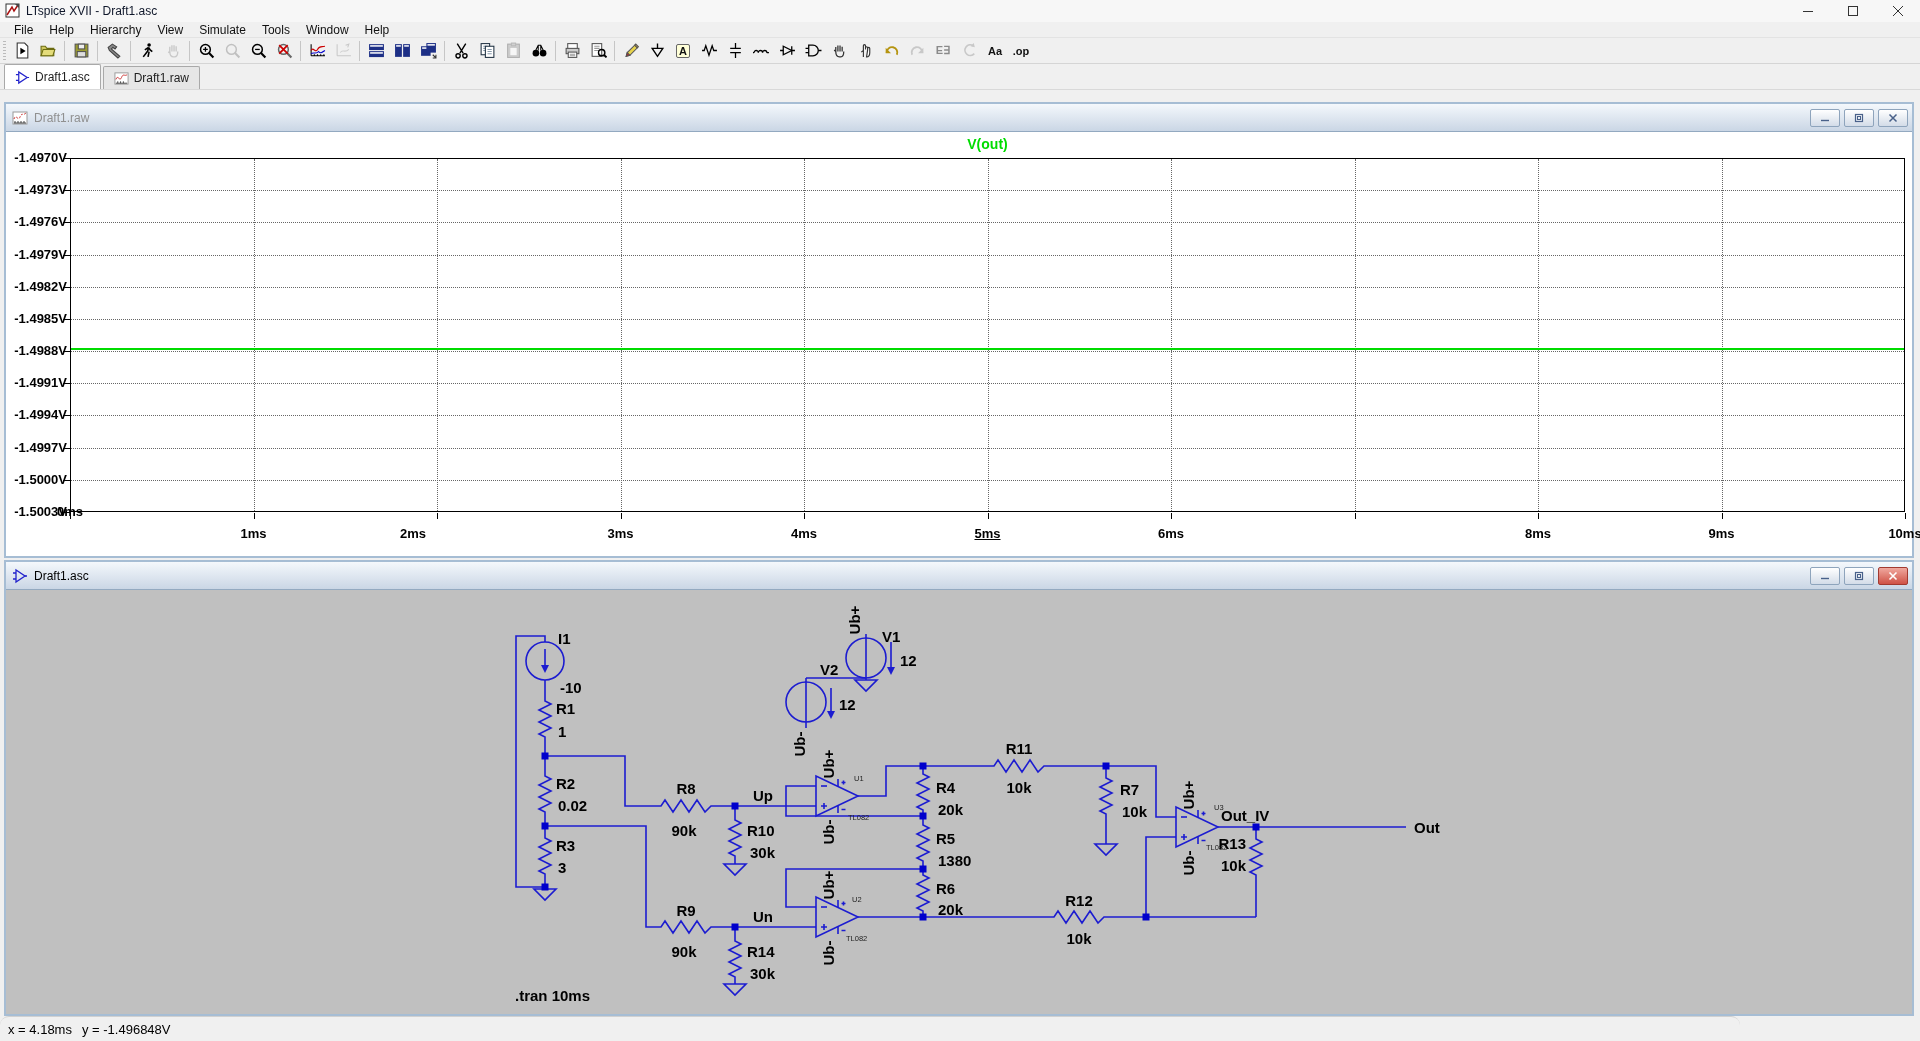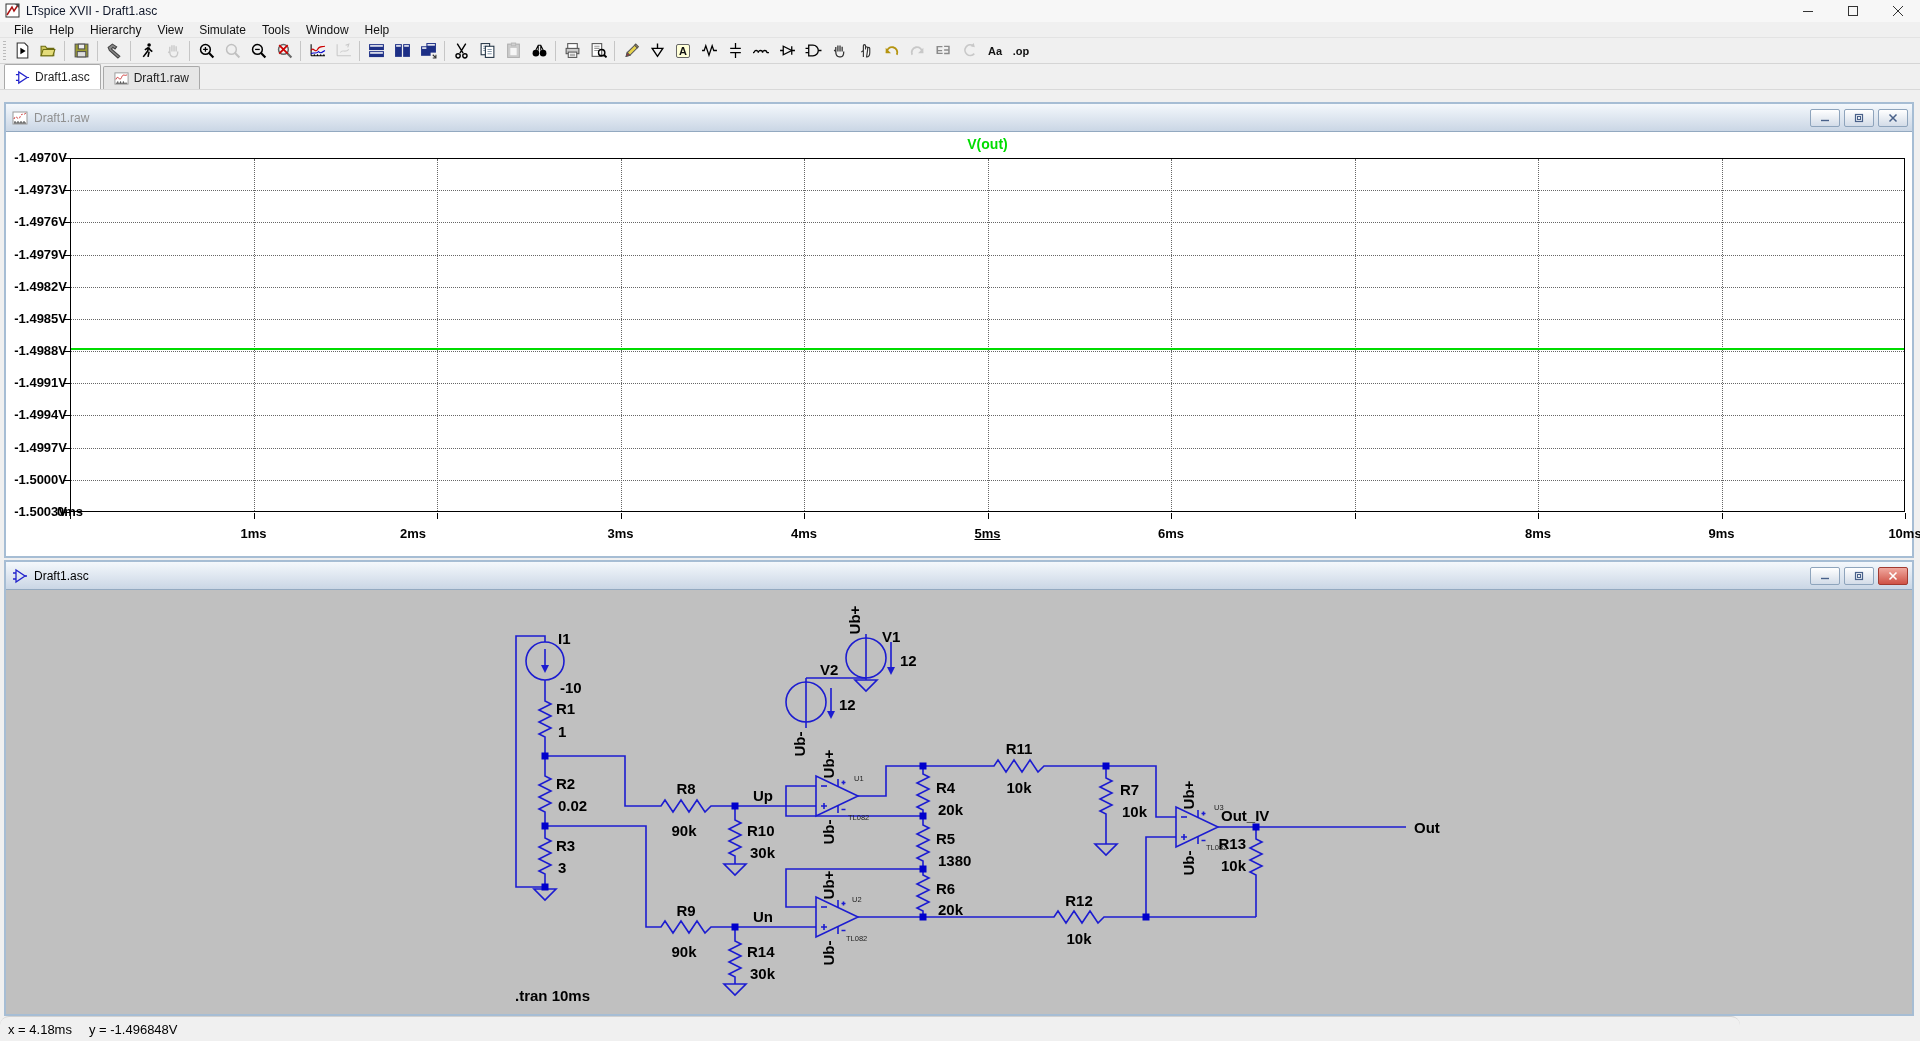--- a/index.html
+++ b/index.html
@@ -59,21 +59,21 @@
   .trace-label { position:absolute; font-size:14px; font-weight:bold; }
   .trace { position:absolute; height:2px; }
 
   
   #schem-svg { position:absolute; left:2px; top:6px; }
   .sch-txt { font-family:"Liberation Sans",sans-serif; font-size:15px; font-weight:bold; fill:#000; }
   .sch-tiny { font-family:"Liberation Sans",sans-serif; font-size:7.5px; font-weight:normal; fill:#222; }
 
   
   .statusbar { position:absolute; left:0; top:1016px; width:1740px; height:25px; background:#f0f0f0;
-    border-top:1px solid #d0d0d0; display:flex; align-items:center; padding-left:8px; gap:17px;
+    border-top:1px solid #d0d0d0; display:flex; align-items:center; padding-left:8px; gap:10px;
     font-size:13px; color:#000;border-radius:9px; }
 </style>
 </head>
 <body>
 
 <div class="titlebar">
   <span style="display:flex">
     <svg width="16" height="16" viewBox="0 0 16 16">
         <rect x="1" y="1" width="13" height="13" fill="#fff" stroke="#333"></rect>
         <path d="M2 12 L7 4 l2 4 4-6" stroke="#a11" stroke-width="1.5" fill="none"></path>

